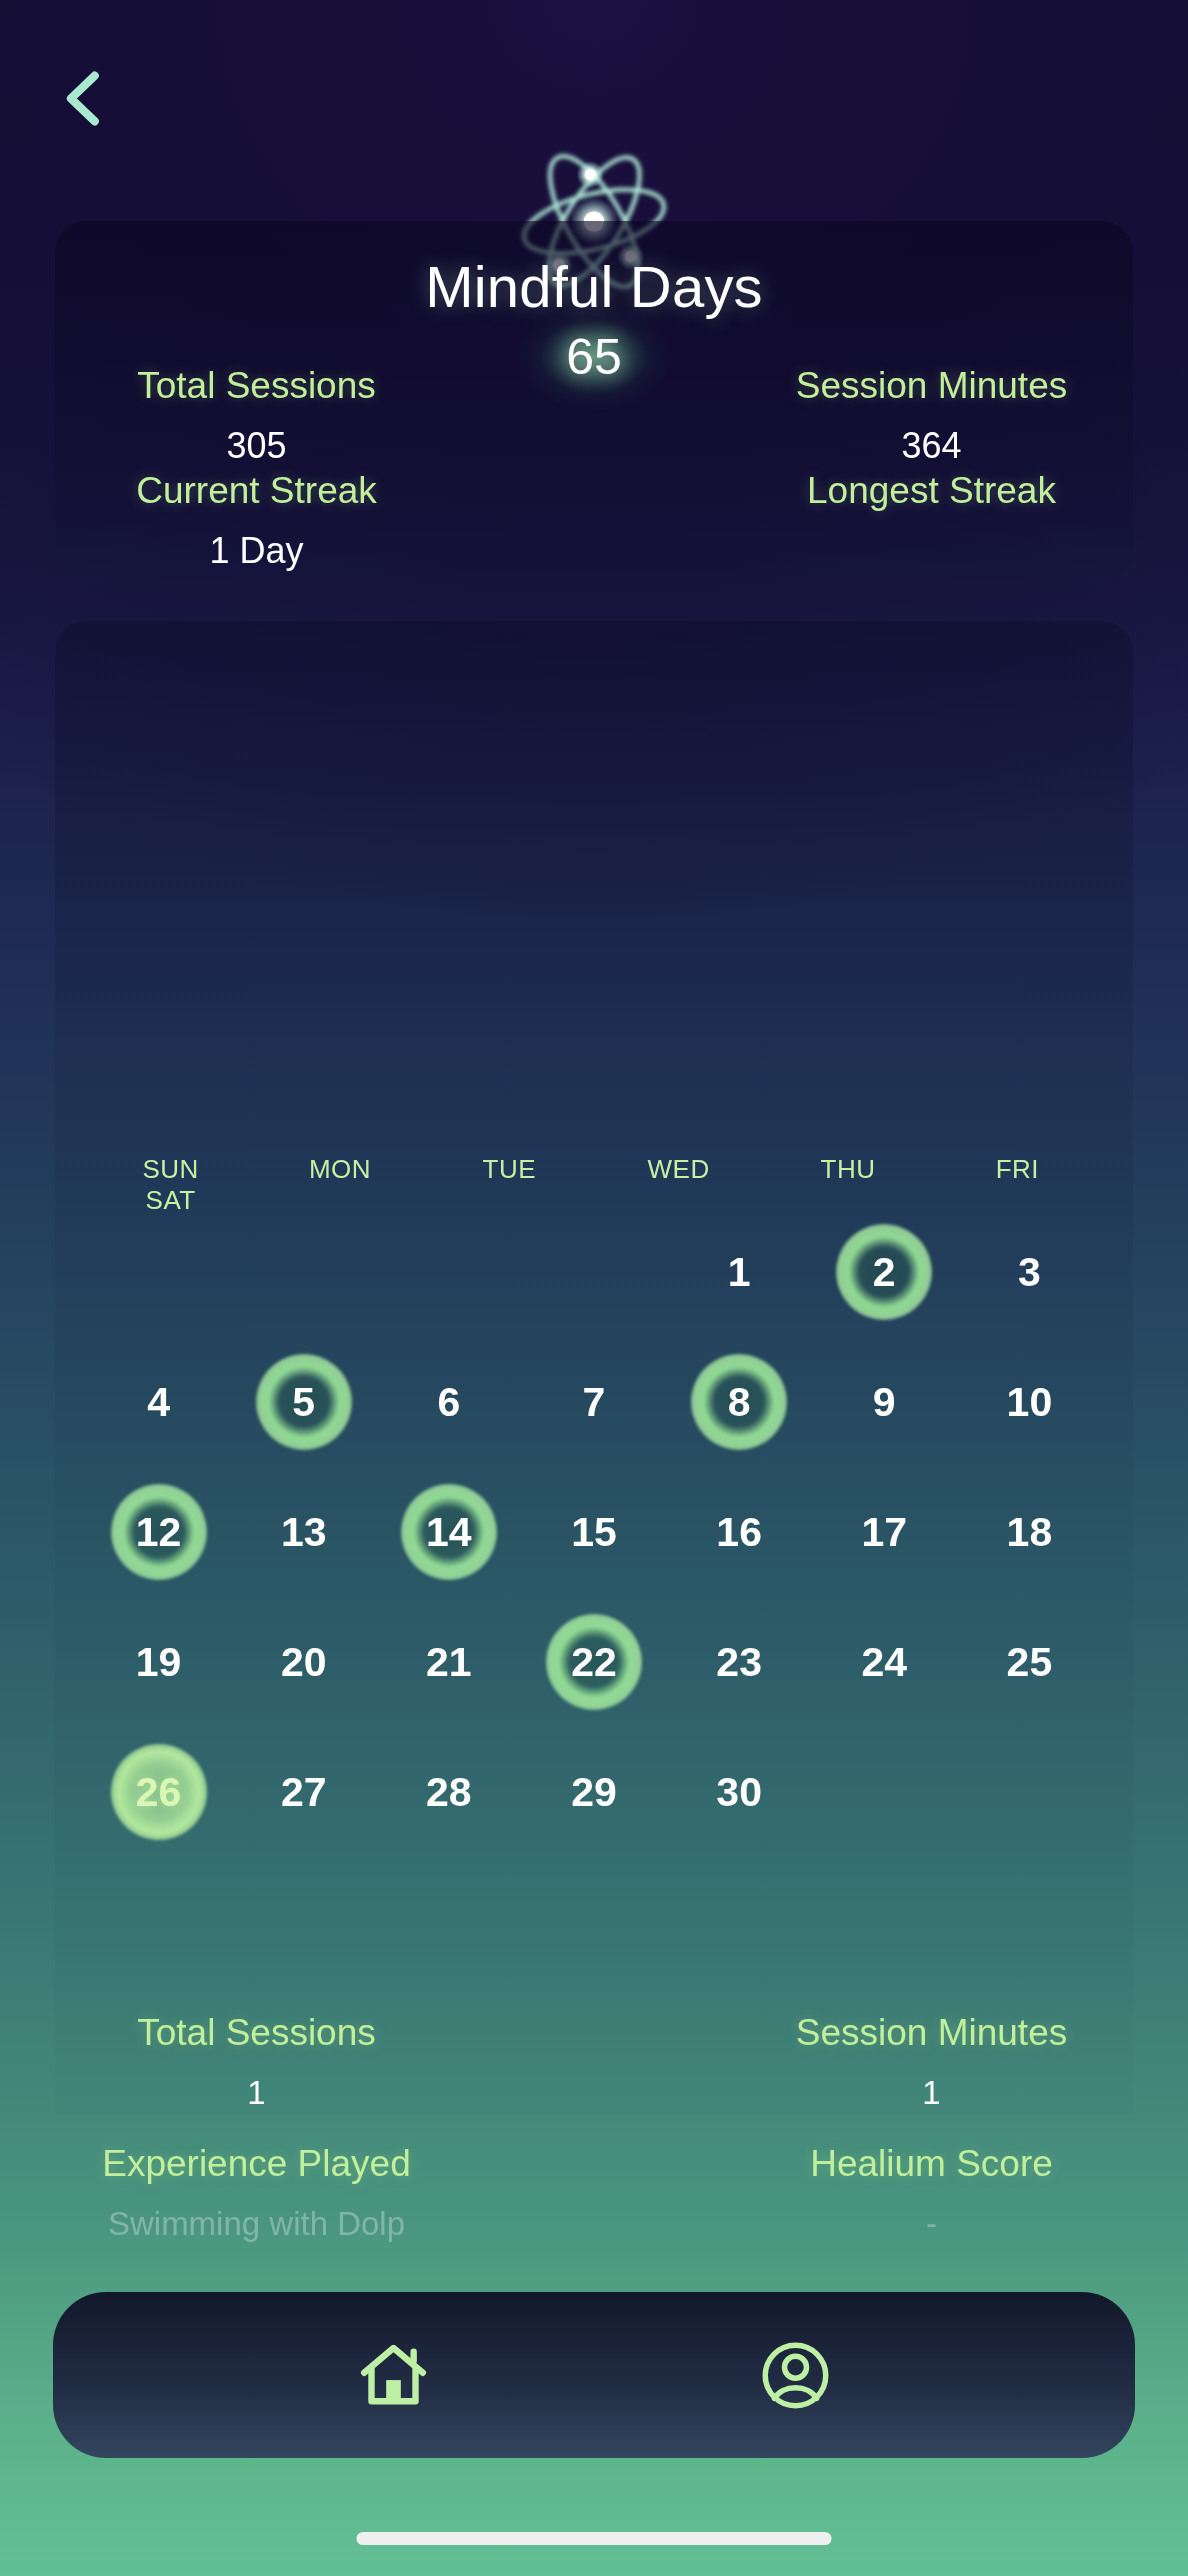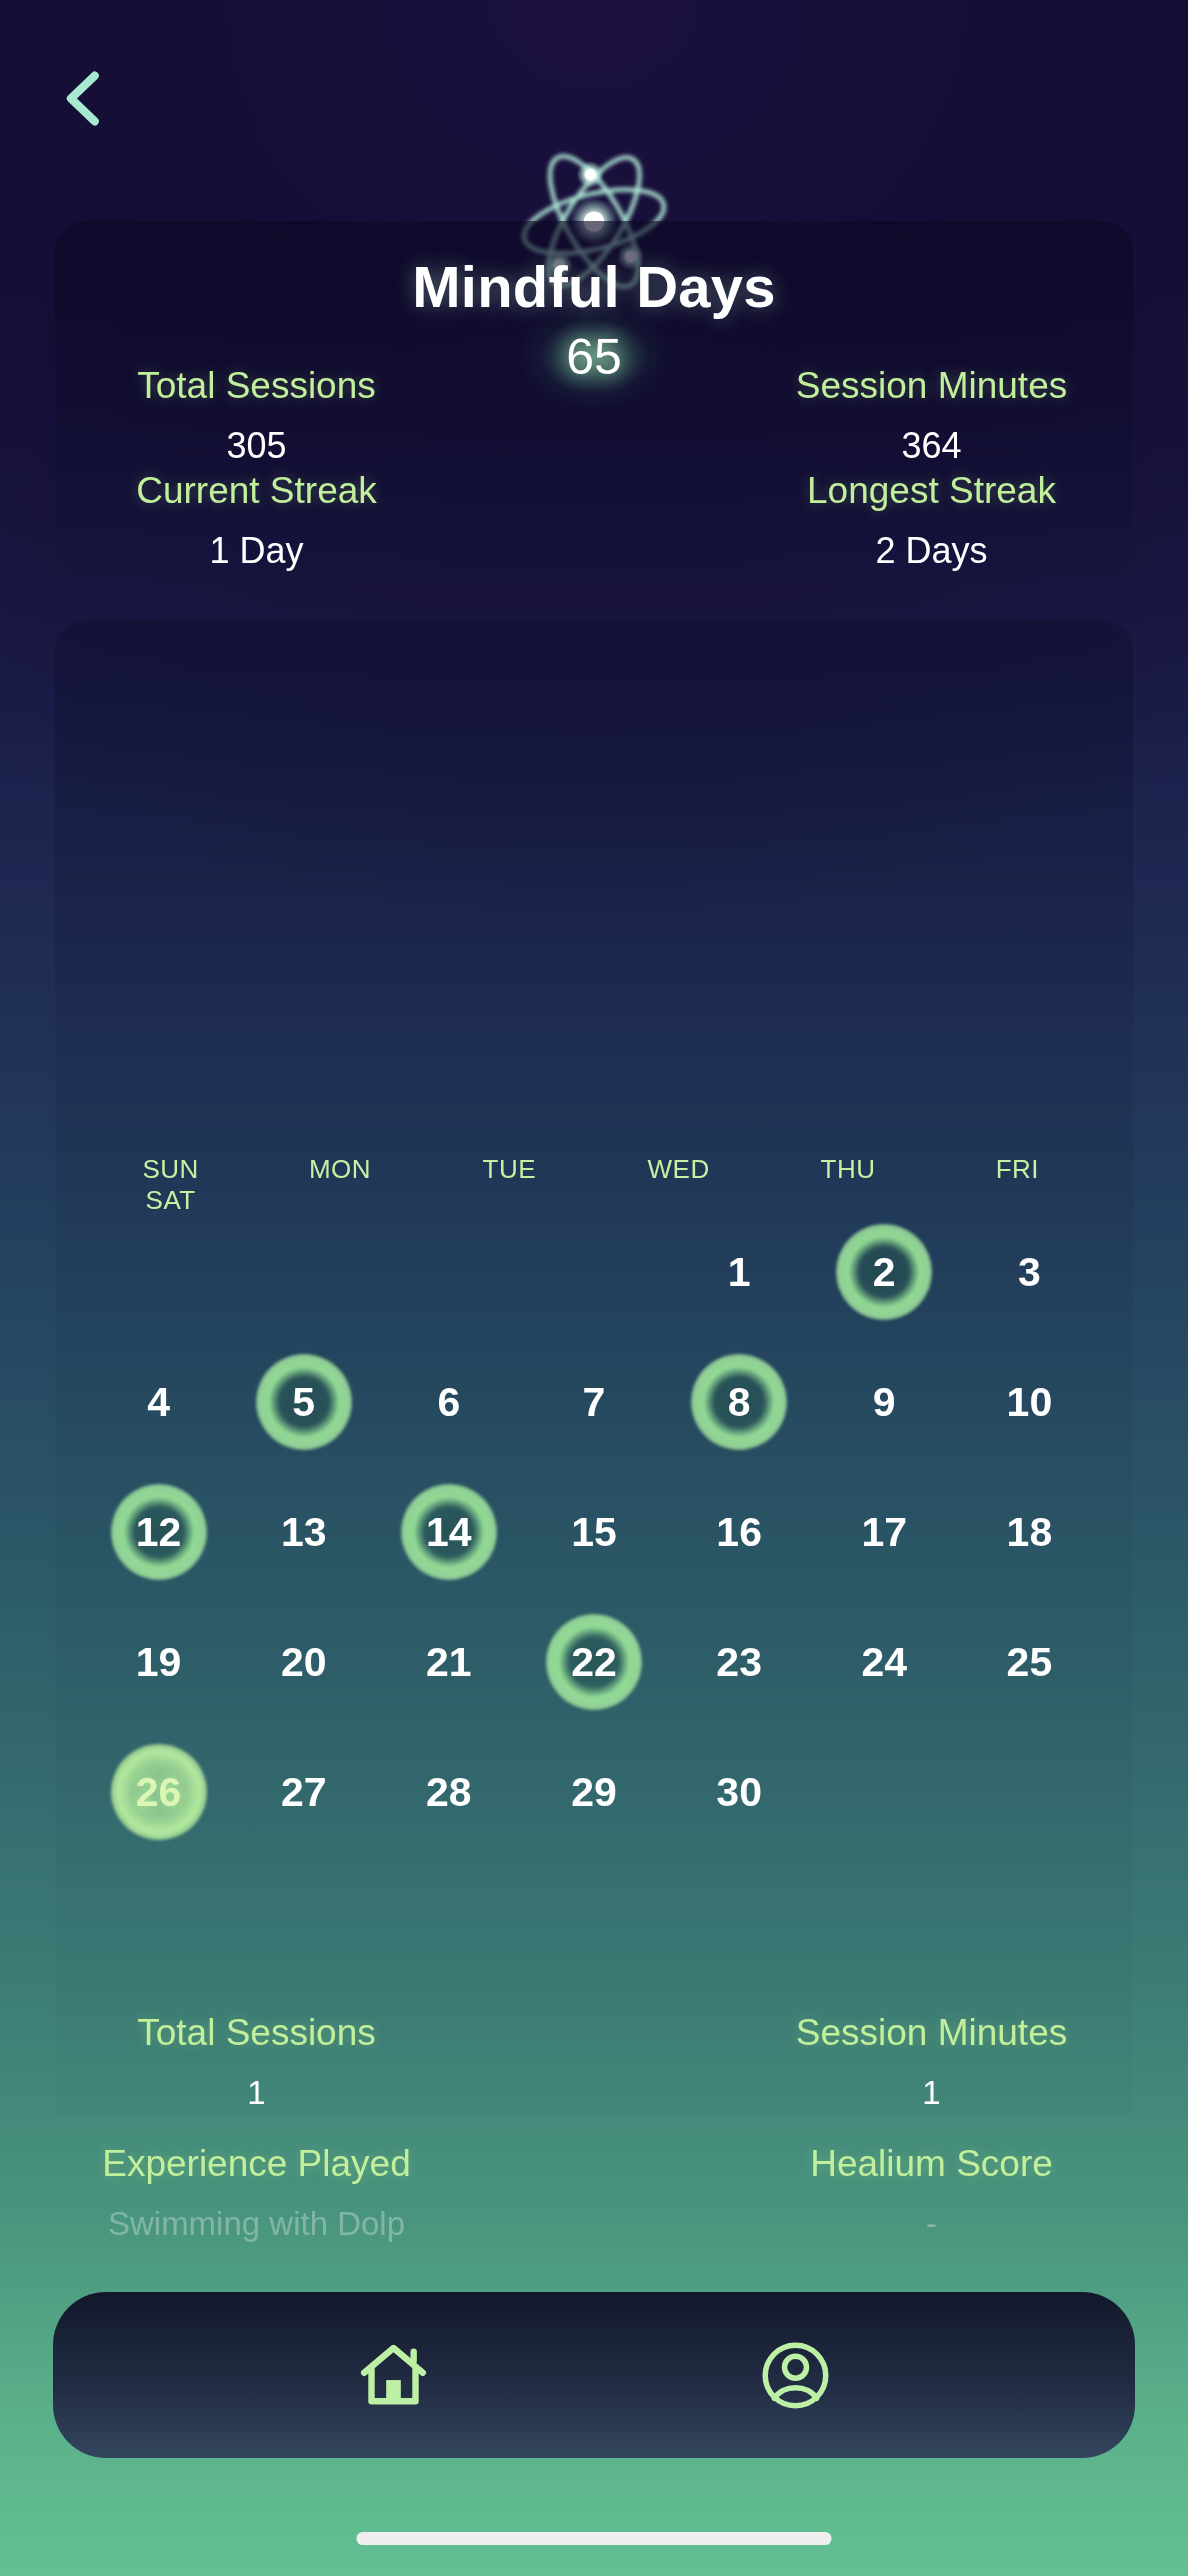--- a/index.html
+++ b/index.html
@@ -60,21 +60,21 @@
   #calendar-card {
     top:621px; height:1493px;
     background:linear-gradient(180deg, rgba(12,12,42,0.42) 0%, rgba(20,32,62,0.22) 28%, rgba(28,60,76,0.12) 60%, rgba(40,90,88,0.06) 100%);
     border-radius:31px 31px 0 0;
   }
 
   
   #mindful-title {
     position:absolute; left:0; right:0; top:253px;
     text-align:center;
-    font-size:58px; font-weight:700; color:#ffffff;
+    font-size:58px; font-weight:400; color:#ffffff;
     letter-spacing:0.2px;
     text-shadow:0 0 20px rgba(190,255,210,0.35);
   }
 
   #days-count-wrap {
     position:absolute; left:50%; top:302px;
     transform:translateX(-50%);
     width:155px; height:109px;
     display:flex; align-items:center; justify-content:center;
     background:radial-gradient(ellipse 50% 50% at 50% 50%, rgba(120,210,150,0.55) 0%, rgba(90,180,130,0.30) 42%, rgba(60,140,110,0.08) 70%, rgba(0,0,0,0) 100%);
@@ -279,21 +279,20 @@
     </div>
   </div>
 
   <div id="row-streak" class="stat-row">
     <div class="stat-col">
       <div class="stat-label">Current Streak</div>
       <div class="stat-value">1 Day</div>
     </div>
     <div class="stat-col">
       <div class="stat-label">Longest Streak</div>
-      <div class="stat-value">2 Days</div>
     </div>
   </div>
 
   <div id="calendar-card" class="card"></div>
 
 
   <div id="cal-dows">
       <div class="dow">SUN</div>
       <div class="dow">MON</div>
       <div class="dow">TUE</div>

